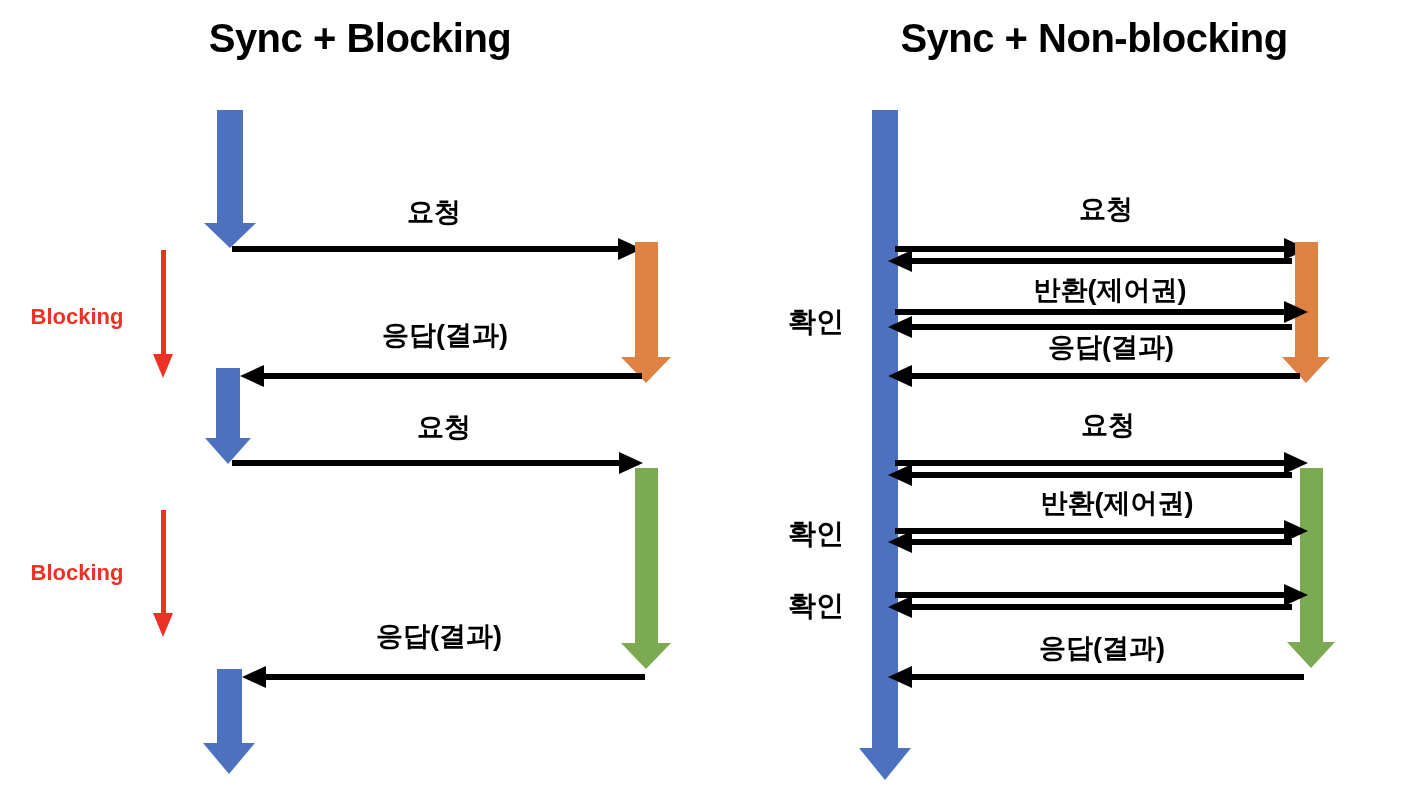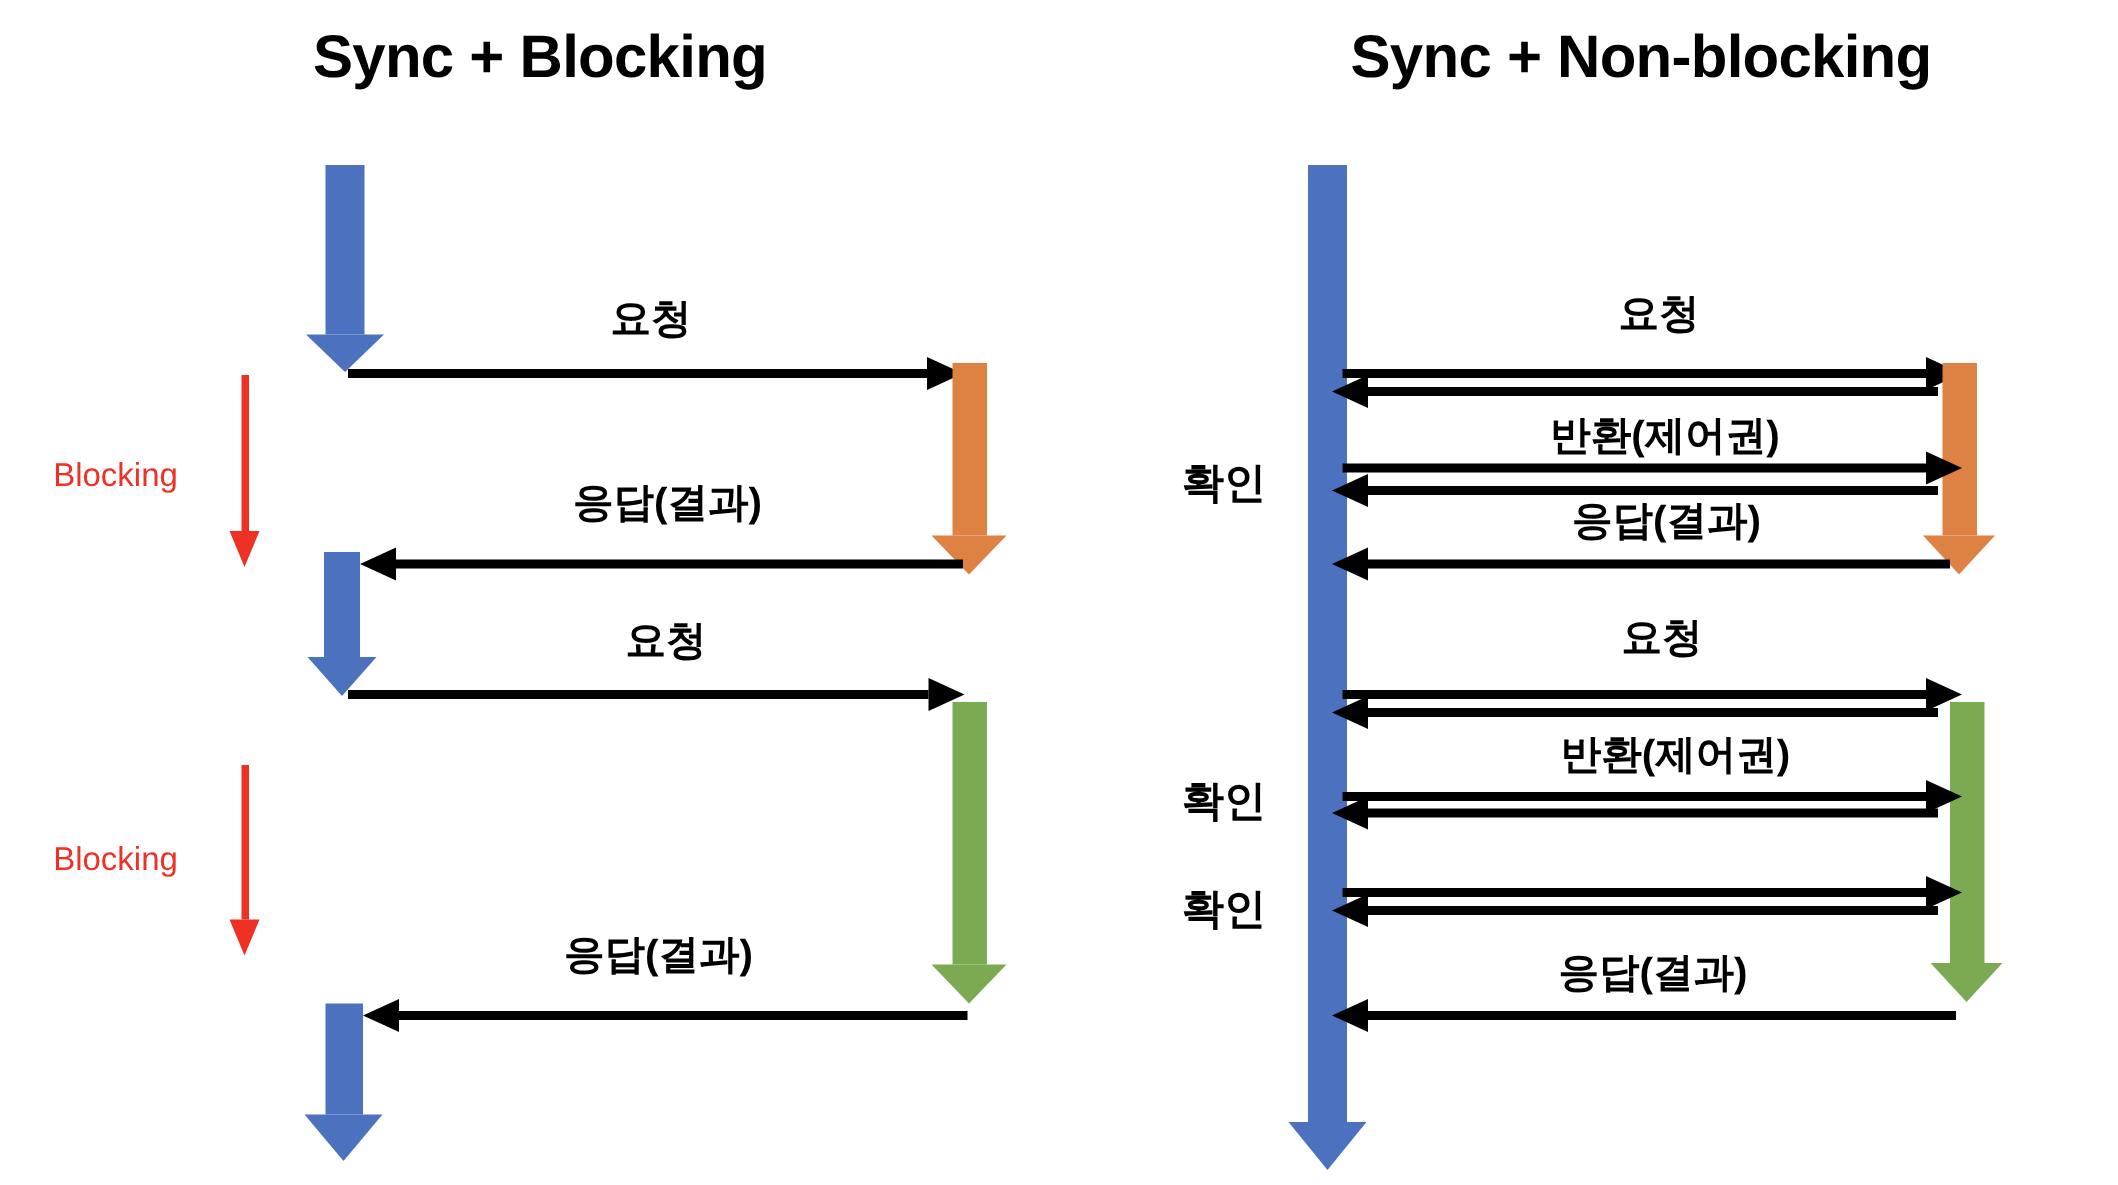--- a/index.html
+++ b/index.html
@@ -18,21 +18,21 @@
     white-space:nowrap;letter-spacing:-0.5px;
   }
   .lbl{
     position:absolute;transform:translateX(-50%);
     font-size:27px;font-weight:bold;color:var(--text,#000);
     white-space:nowrap;line-height:32px;
   }
   .check{font-size:28px;}
   .blocking{
     position:absolute;transform:translateX(-50%);
-    font-size:22px;font-weight:normal;color:var(--blocking-red,#ED3125);
+    font-size:22px;font-weight:bold;color:var(--blocking-red,#ED3125);
     white-space:nowrap;line-height:26px;
   }
 
   
   .vfat{position:absolute;display:flex;flex-direction:column;align-items:center;}
   .vfat .vbody{background:var(--col);}
   .vfat .vhead{
     width:0;height:0;border-style:solid;
     border-color:var(--col) transparent transparent transparent;
   }

